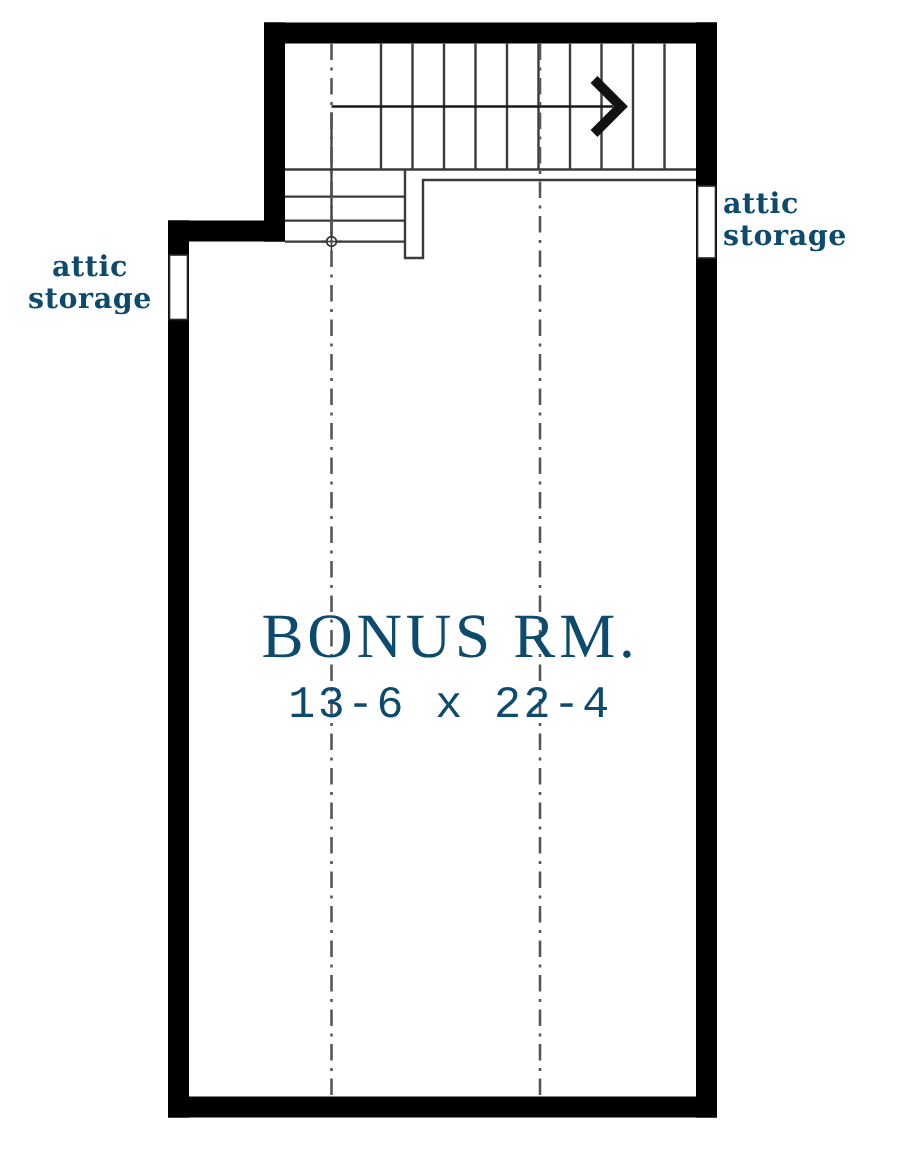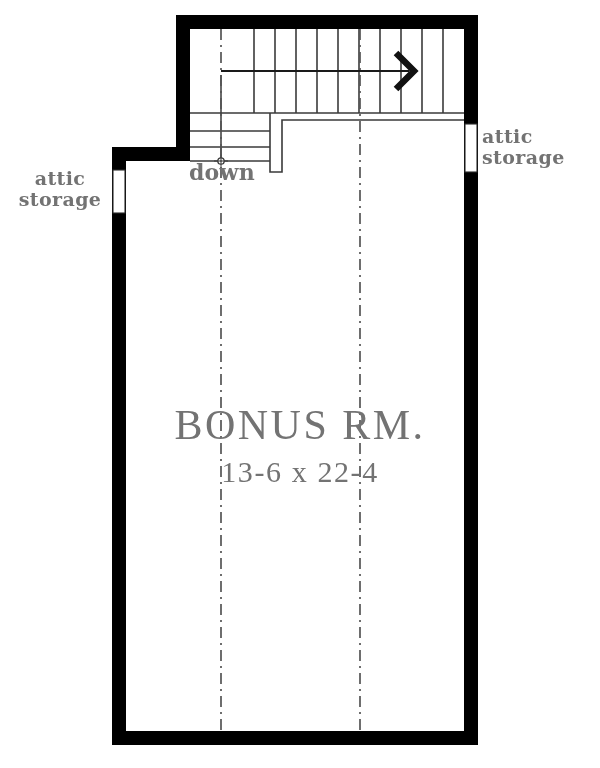--- a/index.html
+++ b/index.html
@@ -20,21 +20,21 @@
   #floorplan-svg {
     position: absolute;
     left: 0;
     top: 0;
     width: 600px;
     height: 768px;
     display: block;
   }
   .label-text {
     position: absolute;
-    color: #737373;
+    color: #0c4a6e;
     white-space: pre;
     line-height: 1.12;
     text-align: center;
     user-select: none;
   }
   #label-attic-left {
     left: 8px;
     top: 168px;
     width: 104px;
     font-family: "DejaVu Serif", serif;
@@ -67,21 +67,21 @@
     width: 360px;
     font-family: Liberation Serif, serif;
     font-weight: 400;
     font-size: 42px;
     letter-spacing: 2.5px;
   }
   #label-room-dims {
     left: 120px;
     top: 455px;
     width: 360px;
-    font-family: Liberation Serif, serif;
+    font-family: Liberation Mono, monospace;
     font-weight: 400;
     font-size: 30px;
     letter-spacing: 1.6px;
   }
 </style>
 </head>
 <body>
 
 <div id="plan-root">
 
@@ -153,19 +153,18 @@
     </g>
 
   </svg>
 
   <div class="label-text" id="label-attic-left">attic
 storage</div>
 
   <div class="label-text" id="label-attic-right">attic
 storage</div>
 
-  <div class="label-text" id="label-down">down</div>
 
   <div class="label-text" id="label-room-name">BONUS RM.</div>
 
   <div class="label-text" id="label-room-dims">13-6 x 22-4</div>
 
 </div>
 
 </body></html>

